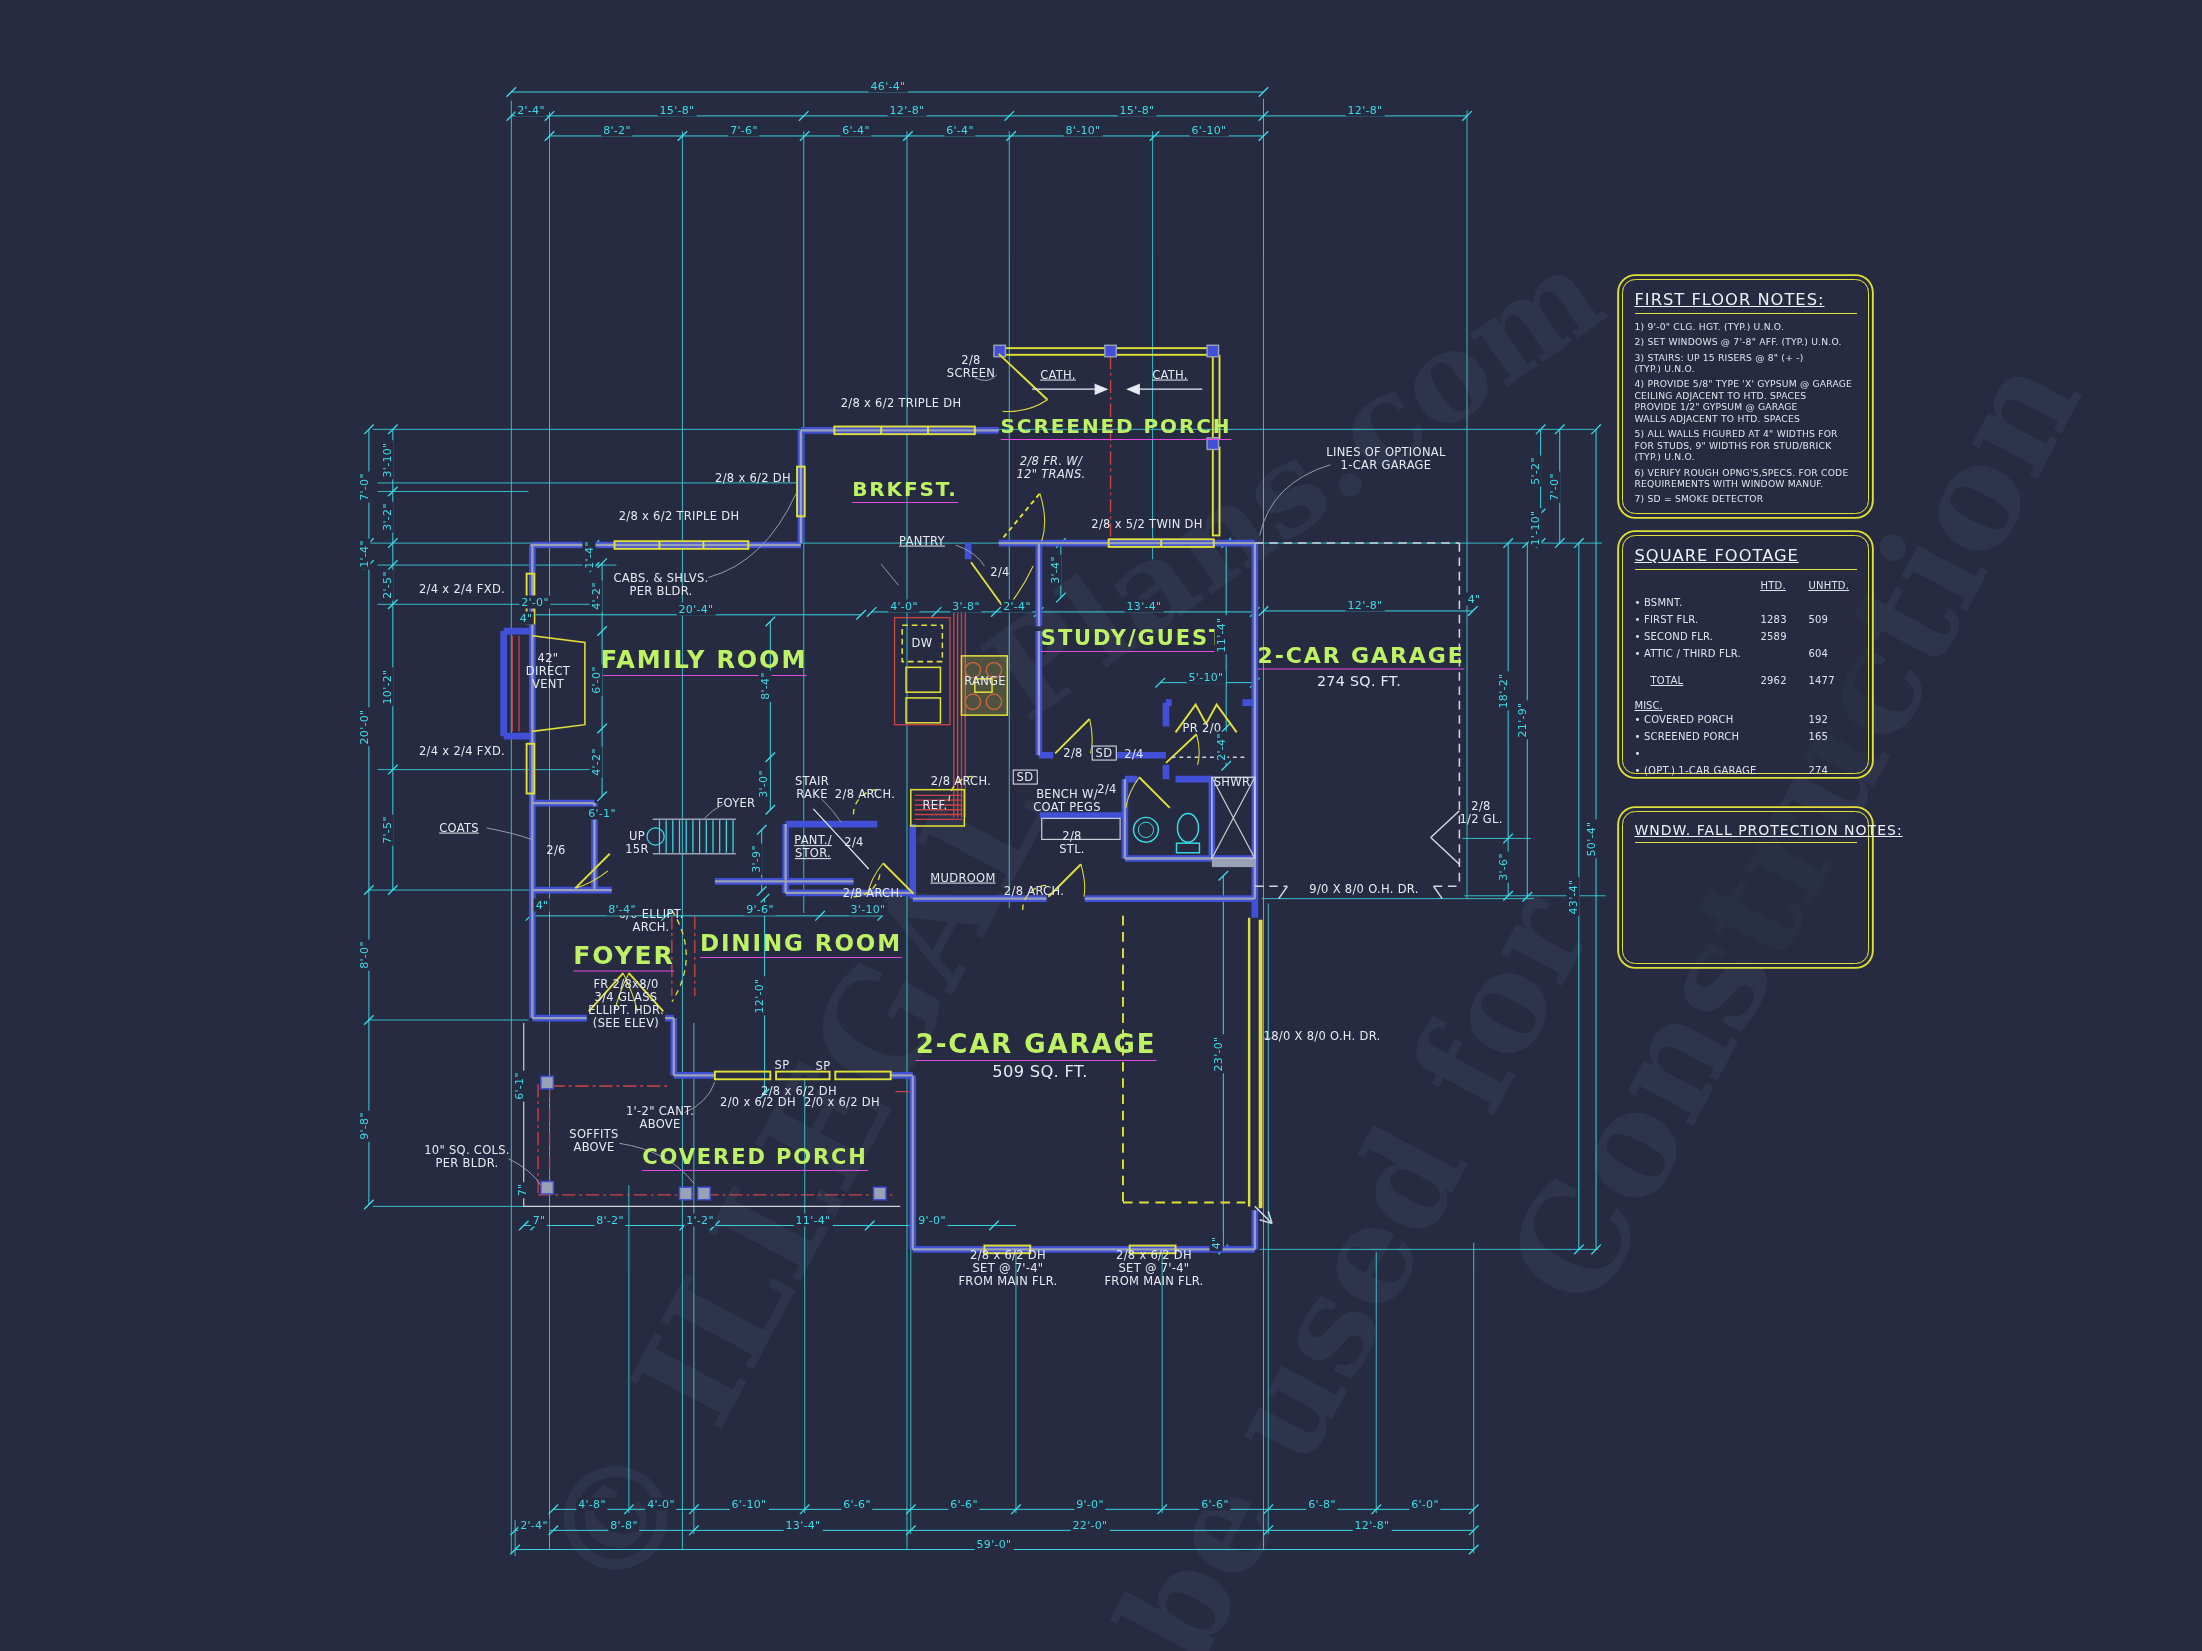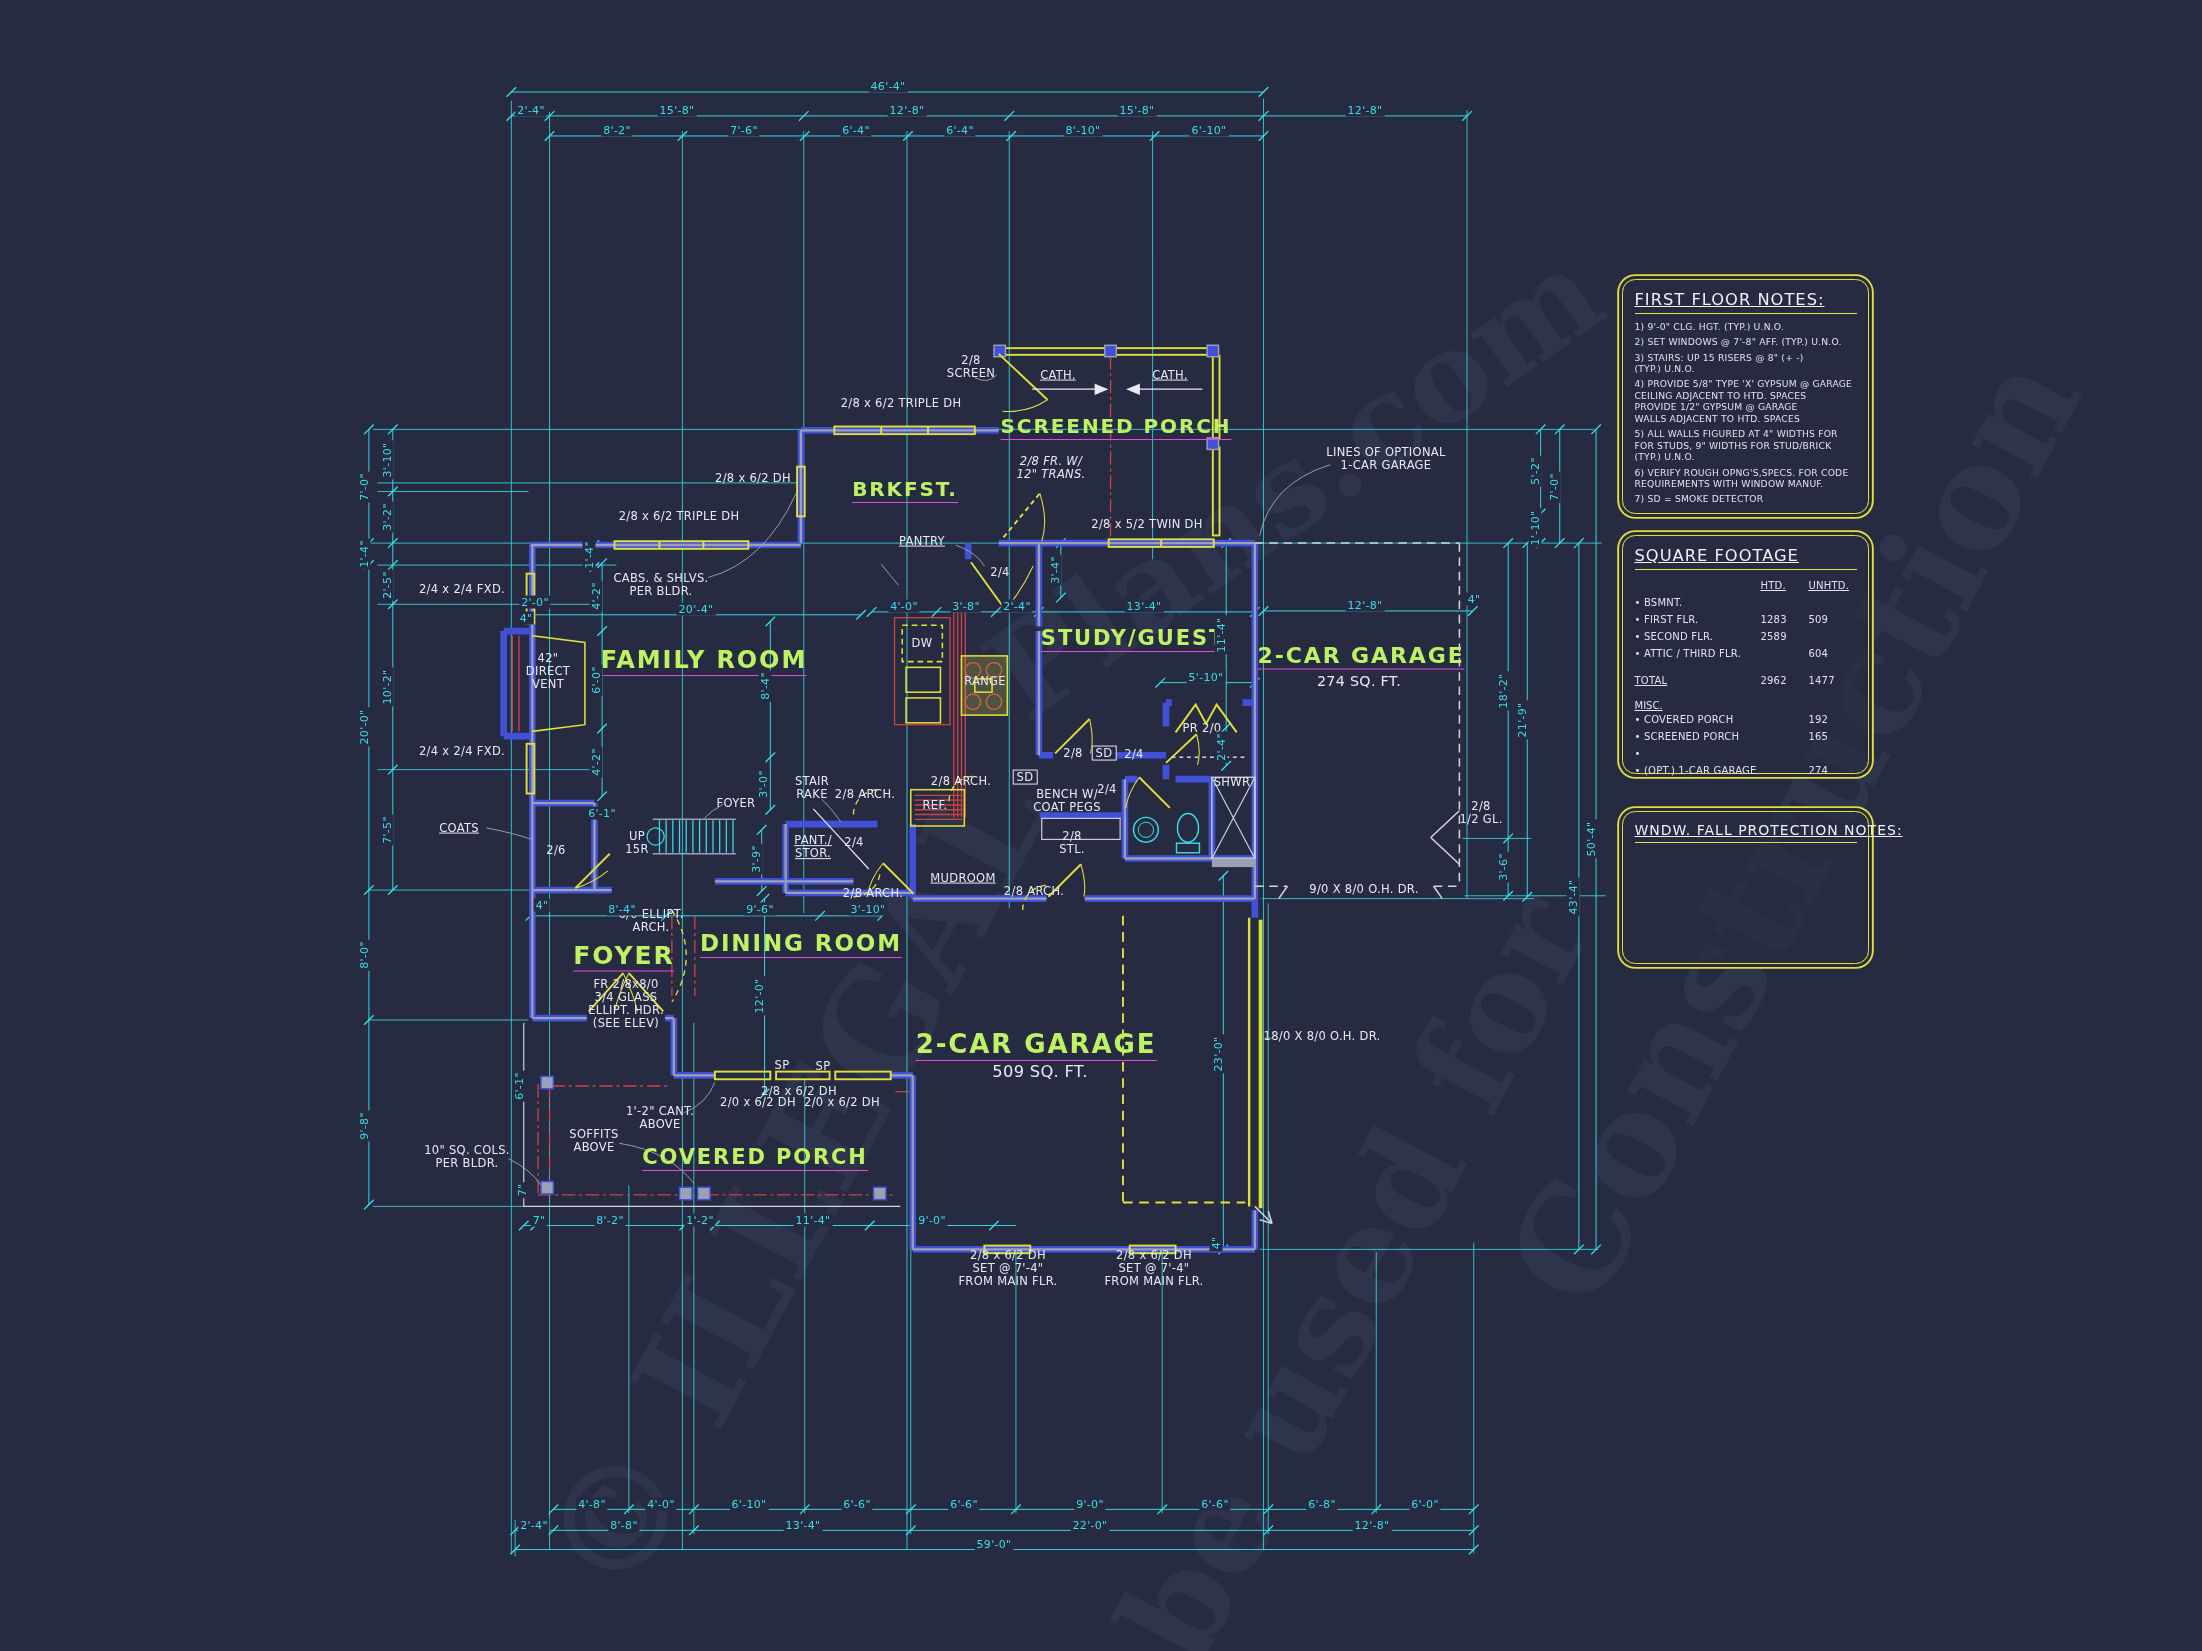--- a/index.html
+++ b/index.html
@@ -22,21 +22,21 @@
     background:rgba(38,43,66,0.55);color:#dfe3ee;padding:9.6px 11.5px;box-sizing:border-box;}
   .box-title{font-size:16.3px;letter-spacing:1px;color:#eef1f8;text-decoration:underline;
     border-bottom:1.9px solid #e0e038;padding-bottom:4.8px;margin-bottom:6.7px;white-space:nowrap;}
   .note-item{font-size:9.2px;line-height:1.25;margin-bottom:3.8px;white-space:pre-line;letter-spacing:0.2px;}
   .fall-body{font-size:9.6px;line-height:1.5;letter-spacing:0.2px;}
   .sq-row{display:flex;font-size:10px;line-height:1.7;letter-spacing:0.2px;}
   .sq-l{flex:1;}
   .sq-h,.sq-u{width:48px;}
   .sq-head{text-decoration:underline;}
   .sq-total{margin-top:9.6px;}
-  .sq-total .sq-l{text-decoration:underline;}
+  .sq-total .sq-l{text-decoration:underline;margin-left:16px;}
   .sq-misc-title{margin-top:11.5px;font-size:10px;text-decoration:underline;}
   .title-block{position:absolute;left:1575px;top:1451px;width:306px;}
   .sheet-title{color:#e54ae0;font-size:29px;font-weight:bold;letter-spacing:2.9px;
     border-bottom:2.4px solid #e54ae0;padding-bottom:1.9px;white-space:nowrap;}
   .sheet-scale{color:#e54ae0;font-size:11px;font-weight:bold;letter-spacing:1px;margin-top:2.9px;white-space:nowrap;}
 </style>
 </head>
 <body>
 
 <div id="sheet">

